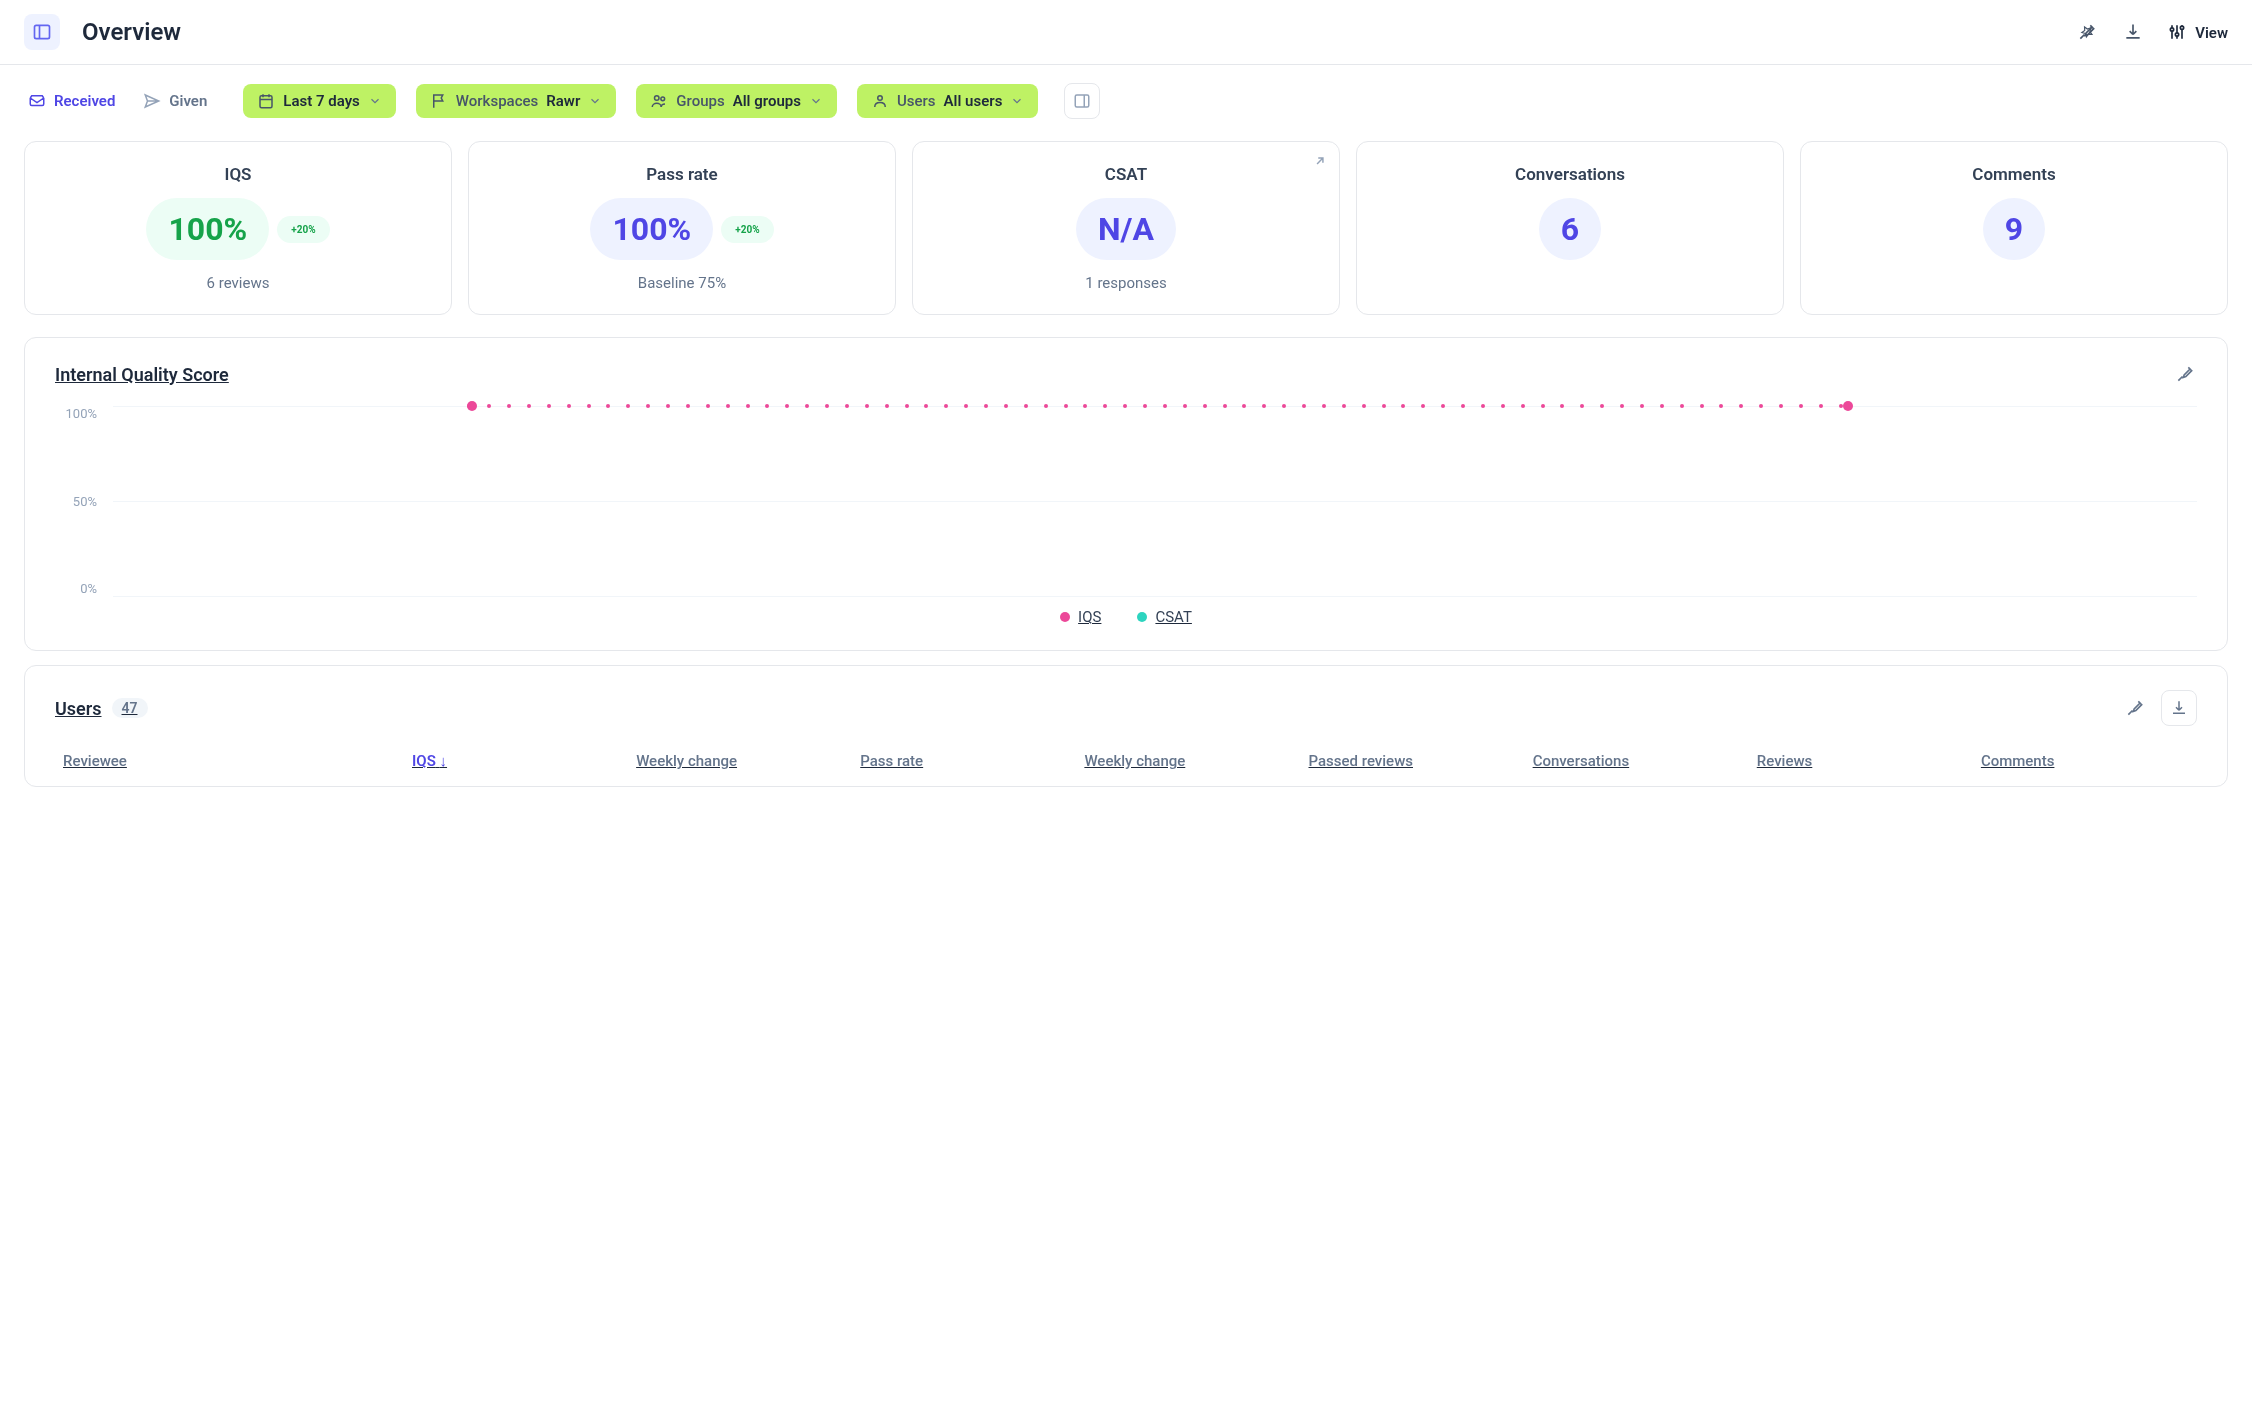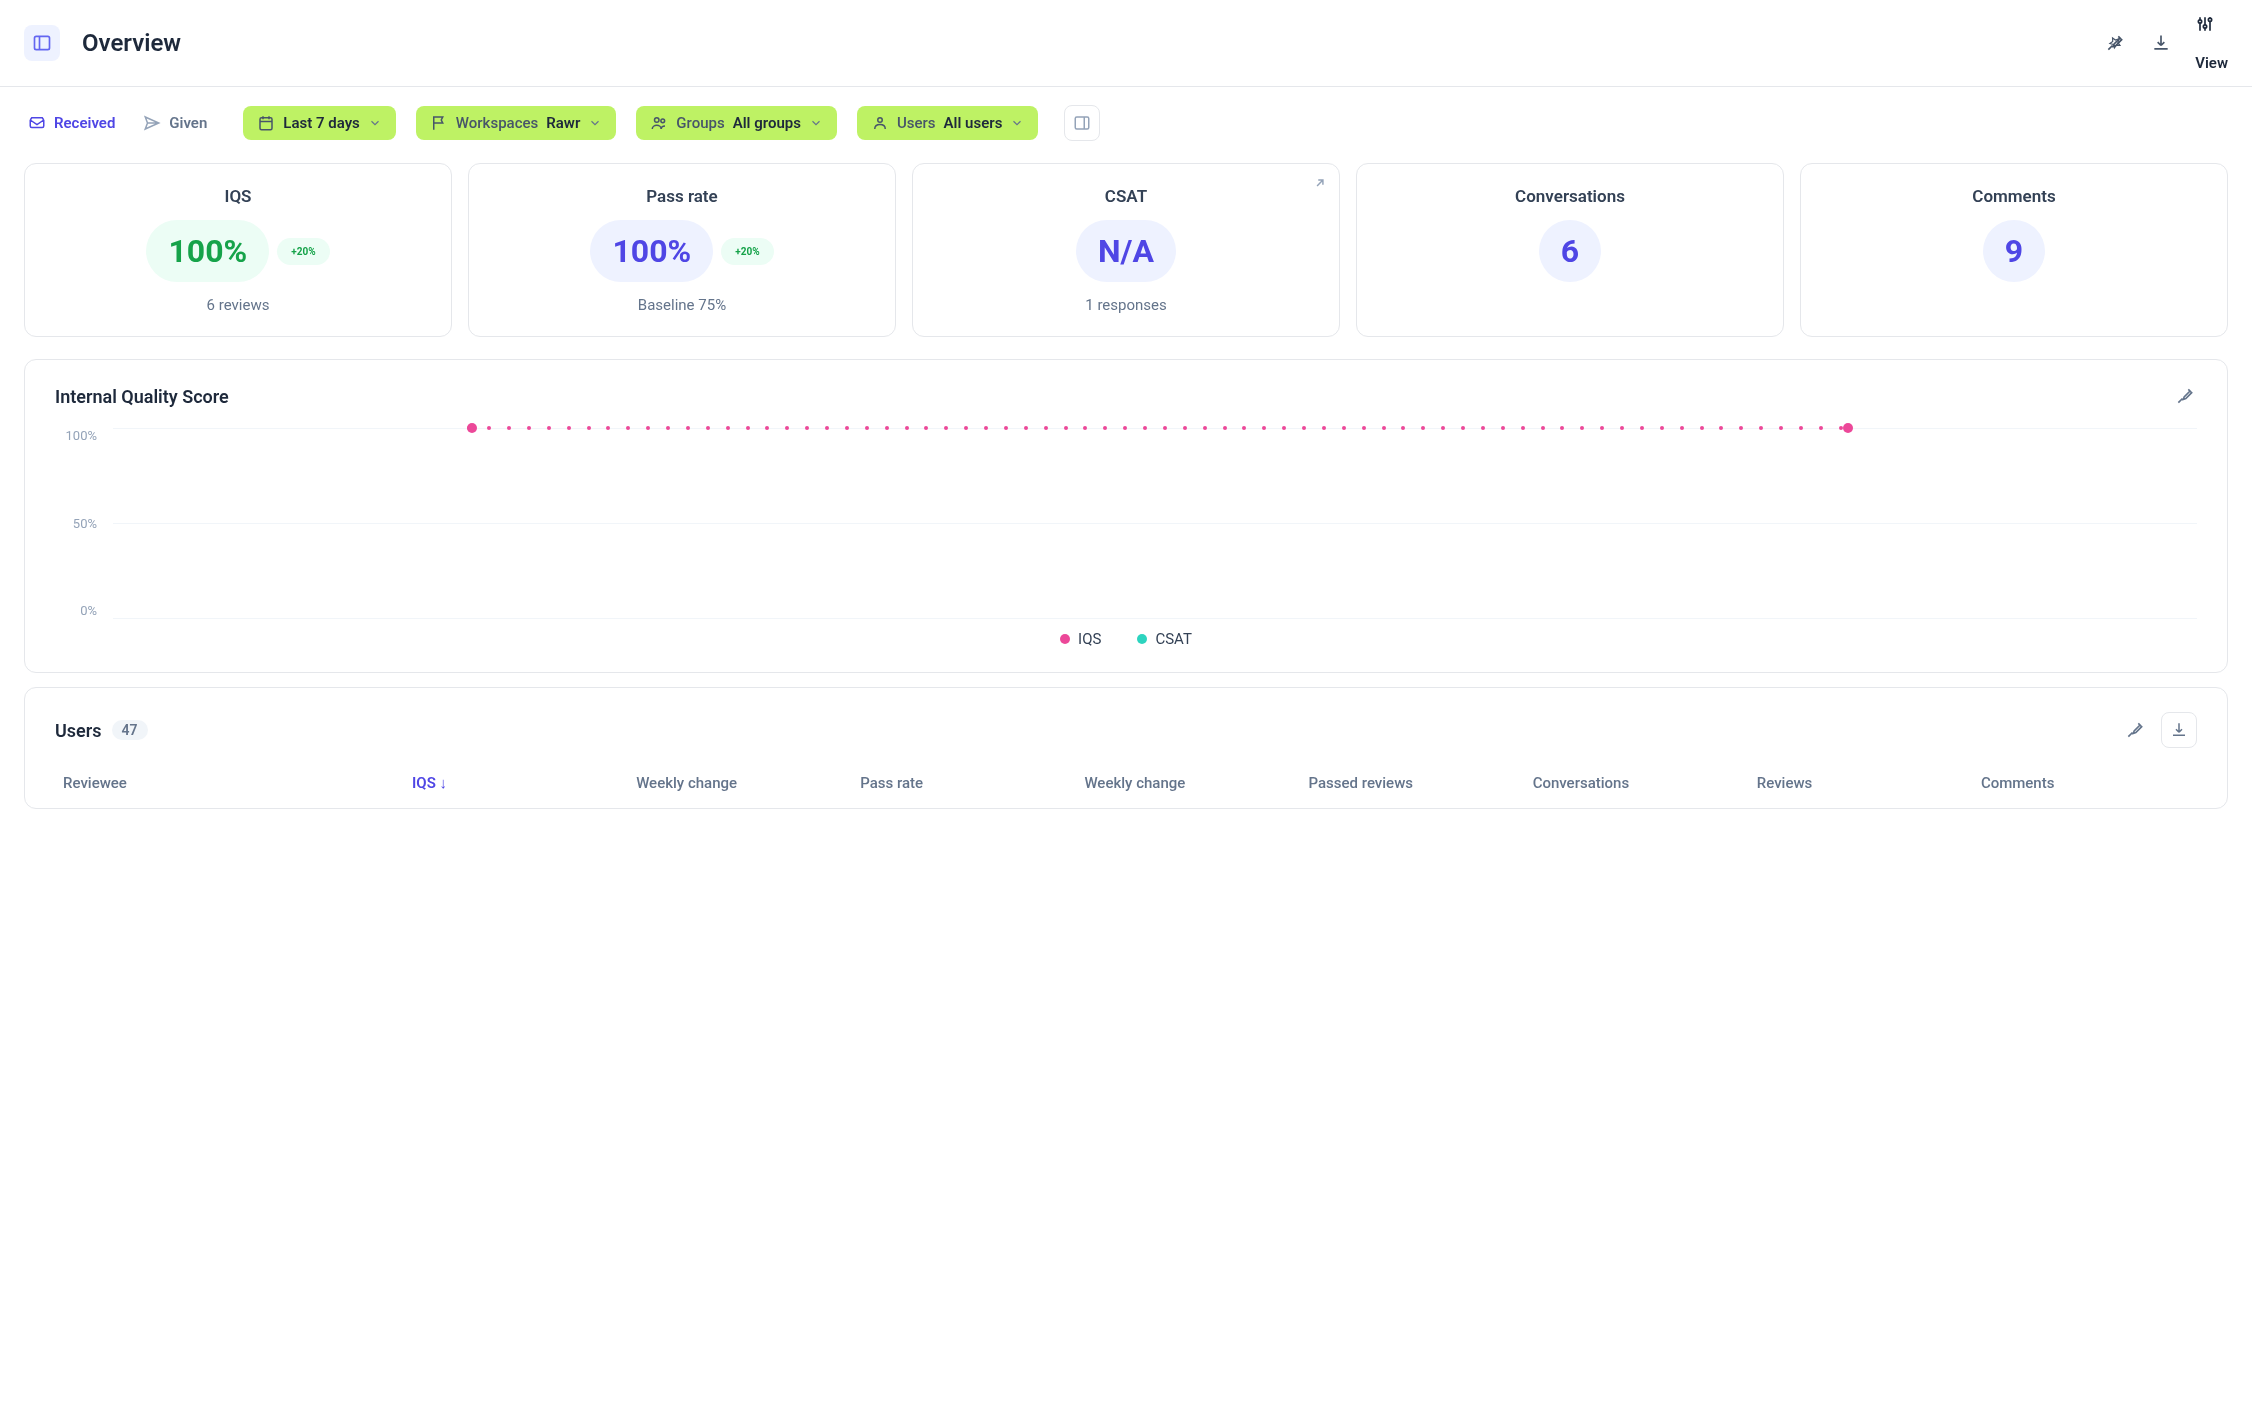--- a/index.html
+++ b/index.html
@@ -24,21 +24,21 @@
     display: flex; align-items: center; justify-content: center;
     cursor: pointer;
   }
   .page-title {
     font-size: 24px;
     font-weight: 600;
     color: #1e293b;
   }
   .topbar-right { display: flex; align-items: center; gap: 22px; }
   .icon-btn { width: 24px; height: 24px; display:flex; align-items:center; justify-content:center; cursor:pointer; color:#475569; }
-  .view-btn { display:flex; align-items:flex-start; gap:20px; font-weight:600; color:#1e293b; cursor:pointer;flex-direction:column; }
+  .view-btn { display:flex; align-items:flex-end; gap:8px; font-weight:600; color:#1e293b; cursor:pointer; }
   .filters {
     display: flex;
     align-items: center;
     gap: 20px;
     padding: 18px 24px 8px;
   }
   .tab {
     display:flex; align-items:center; gap:8px;
     padding: 8px 4px;
     font-weight:600;
@@ -94,20 +94,21 @@
   .pill-sm { font-size:10px; padding:8px 14px; }
   .green-bg { background:#ecfdf5; color:#16a34a; }
   .indigo-bg { background:#eef2ff; color:#4f46e5; }
   .card-sub { font-size:15px; color:#64748b;text-align:center; }
   .card-corner { position:absolute; top:12px; right:12px; color:#94a3b8; }
   .panel {
     margin:14px 24px 8px;
     border:1px solid #e5e7eb;
     border-radius:12px;
     padding:24px 30px;
+    text-decoration:underline;
   }
   .panel-header { display:flex; justify-content:space-between; align-items:center; margin-bottom:20px; }
   .panel-title { font-size:18px; font-weight:600; color:#1e293b; }
   .chart-area { position:relative; height:190px; }
   .y-ticks { position:absolute; left:0; top:0; bottom:0; width:48px; display:flex; flex-direction:column; justify-content:space-between; font-size:13px; color:#94a3b8; text-align:right; }
   .y-ticks div { padding-right:6px; }
   .grid { position:absolute; left:58px; right:0; top:0; bottom:0; }
   .gridline { position:absolute; left:0; right:0; height:1px; background:#f1f5f9; }
   .dotted-line { position:absolute; left:0; right:0; height:0; top:0; display:flex; align-items:center; }
   .dots-row { position:absolute; top:-2px; left:17%; right:17%; display:flex; justify-content:space-between; }

